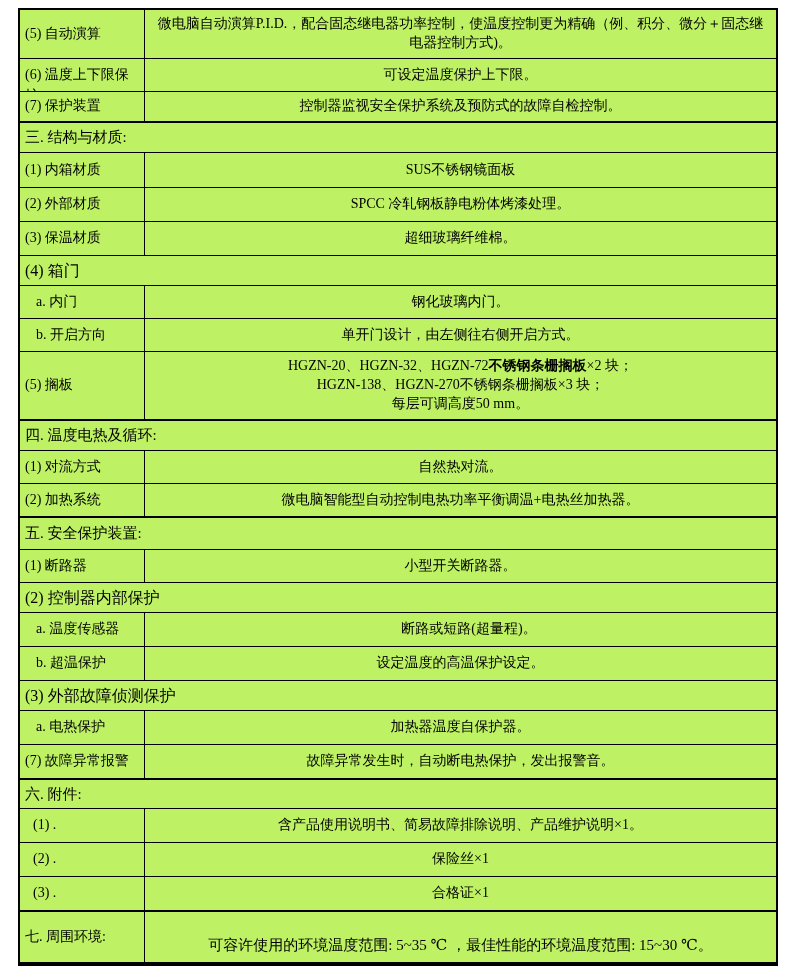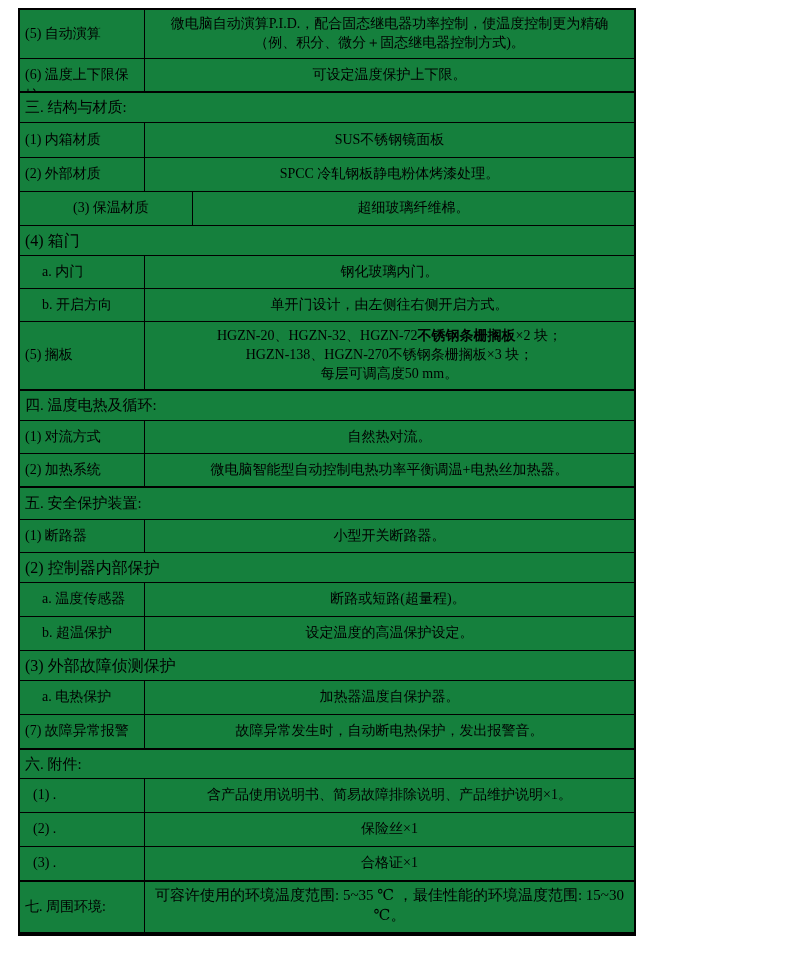--- a/index.html
+++ b/index.html
@@ -1,25 +1,25 @@
 <!DOCTYPE html>
 <html><head>
 <meta charset="utf-8">
 <style>
   html,body{margin:0;padding:0;background:#ffffff;}
   body{width:790px;height:969px;position:relative;overflow:hidden;
        font-family:"Liberation Serif","DejaVu Serif",serif;color:#000;}
-  .spec-table{position:absolute;left:18px;top:8px;width:618px;box-sizing:border-box;
-       border:2px solid #000;border-bottom-width:4px;background:#15803d;}
+  .spec-table{position:absolute;left:18px;top:8px;width:760px;box-sizing:border-box;
+       border:2px solid #000;border-bottom-width:4px;background:#bef264;}
   .row{display:flex;box-sizing:border-box;border-top:1px solid #000;font-size:14px;line-height:1.35;}
   .row:first-child{border-top:none;}
   .row.thick{border-top-width:2px;}
   .label{width:125px;box-sizing:border-box;border-right:1px solid #000;
        display:flex;align-items:center;padding:0 3px 0 5px;}
-  .row.sub .label{padding-left:22px;text-align:center;}
+  .row.sub .label{padding-left:16px;text-align:center;}
   .row.small-indent .label{padding-left:13px;}
   .row.clip .label{display:block;align-items:initial;overflow:hidden;padding-top:5px;line-height:21px;}
   .content{flex:1;display:flex;flex-direction:column;align-items:center;justify-content:center;
        text-align:center;padding:2px 8px;box-sizing:border-box;}
   .row.bottom-align .content{justify-content:flex-end;padding-bottom:7px;font-size:15px;}
   .row.section,.row.fullrow{align-items:center;padding-left:5px;}
   .row.section{font-size:15px;}
   .row.fullrow{font-size:16px;}
   .content .line{display:block;}
   .content b{font-weight:bold;}
@@ -33,36 +33,42 @@
       <div class="content">
         <span class="line">微电脑自动演算P.I.D.，配合固态继电器功率控制，使温度控制更为精确（例、积分、微分＋固态继电器控制方式)。</span>
       </div>
     </div>
     <div class="row item clip" style="height: 33px;">
       <div class="label">(6) 温度上下限保护</div>
       <div class="content">
         <span class="line">可设定温度保护上下限。</span>
       </div>
     </div>
+    <div class="row item" style="height: 30px;">
+      <div class="label">(7) 保护装置</div>
+      <div class="content">
+        <span class="line">控制器监视安全保护系统及预防式的故障自检控制。</span>
+      </div>
+    </div>
     <div class="row section thick" style="height: 31px;">
       <span>三. 结构与材质:</span>
     </div>
     <div class="row item" style="height: 35px;">
       <div class="label">(1) 内箱材质</div>
       <div class="content">
         <span class="line">SUS不锈钢镜面板</span>
       </div>
     </div>
     <div class="row item" style="height: 34px;">
       <div class="label">(2) 外部材质</div>
       <div class="content">
         <span class="line">SPCC 冷轧钢板静电粉体烤漆处理。</span>
       </div>
     </div>
-    <div class="row item" style="height: 34px; padding-left: 48px;">
+    <div class="row item" style="height: 34px;">
       <div class="label">(3) 保温材质</div>
       <div class="content">
         <span class="line">超细玻璃纤维棉。</span>
       </div>
     </div>
     <div class="row fullrow" style="height: 30px;">
       <span>(4) 箱门</span>
     </div>
     <div class="row item sub" style="height: 33px;">
       <div class="label">a. 内门</div>

